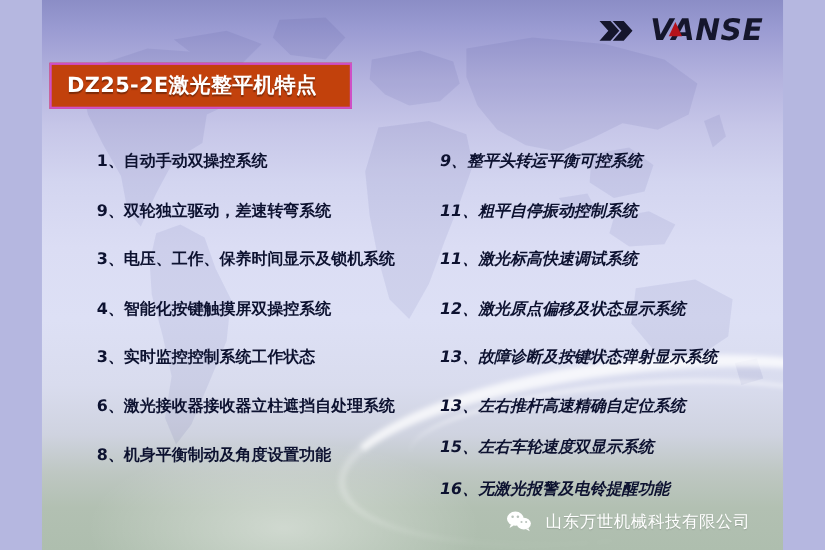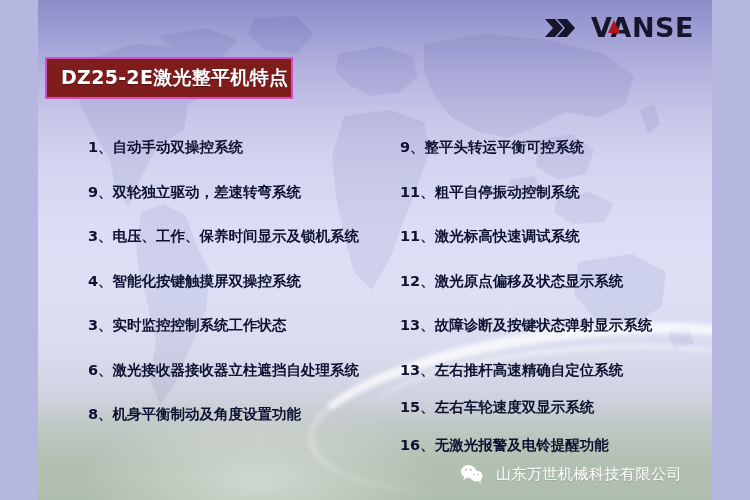--- a/index.html
+++ b/index.html
@@ -103,20 +103,21 @@
 
   
   .logo {
     position: absolute;
     right: 56px;
     top: 14px;
     display: flex;
     align-items: center;
     gap: 13px;
     z-index: 8;
+    font-style: italic;
   }
   .logo-mark { display: block; }
   .logo-word {
     position: relative;
     font-family: "DejaVu Sans", "Liberation Sans", sans-serif;
     font-size: 27px;
     font-weight: bold;
     letter-spacing: 0.5px;
     color: #15162c;
     line-height: 1;
@@ -129,23 +130,23 @@
     border-left: 6px solid transparent;
     border-right: 6px solid transparent;
     border-bottom: 13px solid #b4121a;
   }
 
   
   .title-banner {
     position: absolute;
     left: 45px;
     top: 57px;
-    width: 248px;
+    width: 275px;
     height: 42px;
-    background: #7f1d1d;
+    background: #c2410c;
     border: 2px solid #cf4fc6;
     box-sizing: border-box;
     display: flex;
     align-items: center;
     z-index: 7;
   }
   .title-text {
     color: #ffffff;
     font-size: 19px;
     font-weight: bold;
@@ -171,21 +172,21 @@
 
   .feature {
     font-size: 14.5px;
     font-weight: bold;
     color: #0d1230;
     line-height: 1.35;
     margin-bottom: 25px;
     white-space: nowrap;
   }
   .feature.wrap { white-space: normal; width: 262px; margin-bottom: 14px; }
-  .col-right .feature { margin-bottom: 25px; }
+  .col-right .feature { margin-bottom: 25px; font-style: italic; }
   .col-right .feature.tight { margin-bottom: 18px; }
 
   
   .watermark {
     position: absolute;
     right: 30px;
     bottom: 16px;
     display: flex;
     align-items: center;
     gap: 12px;

